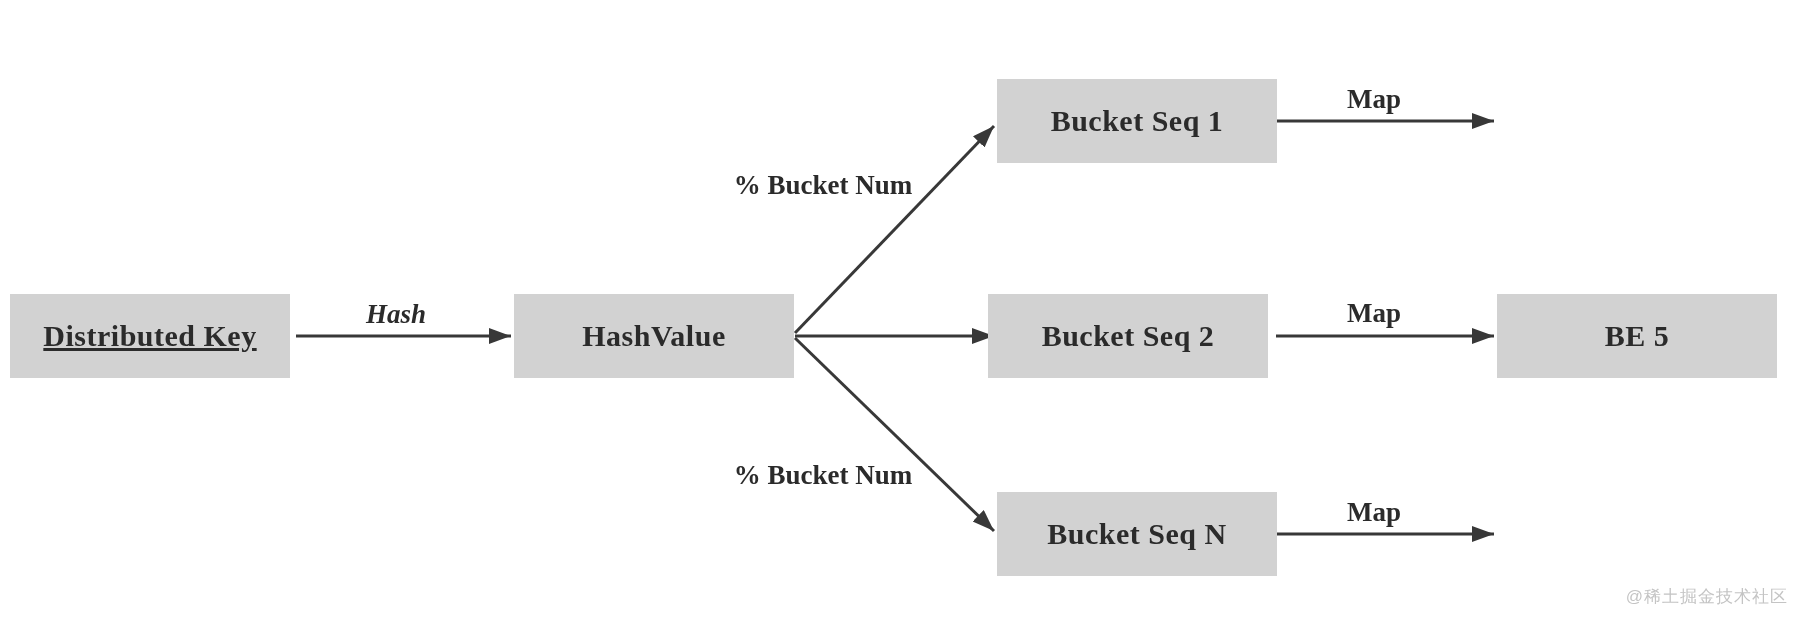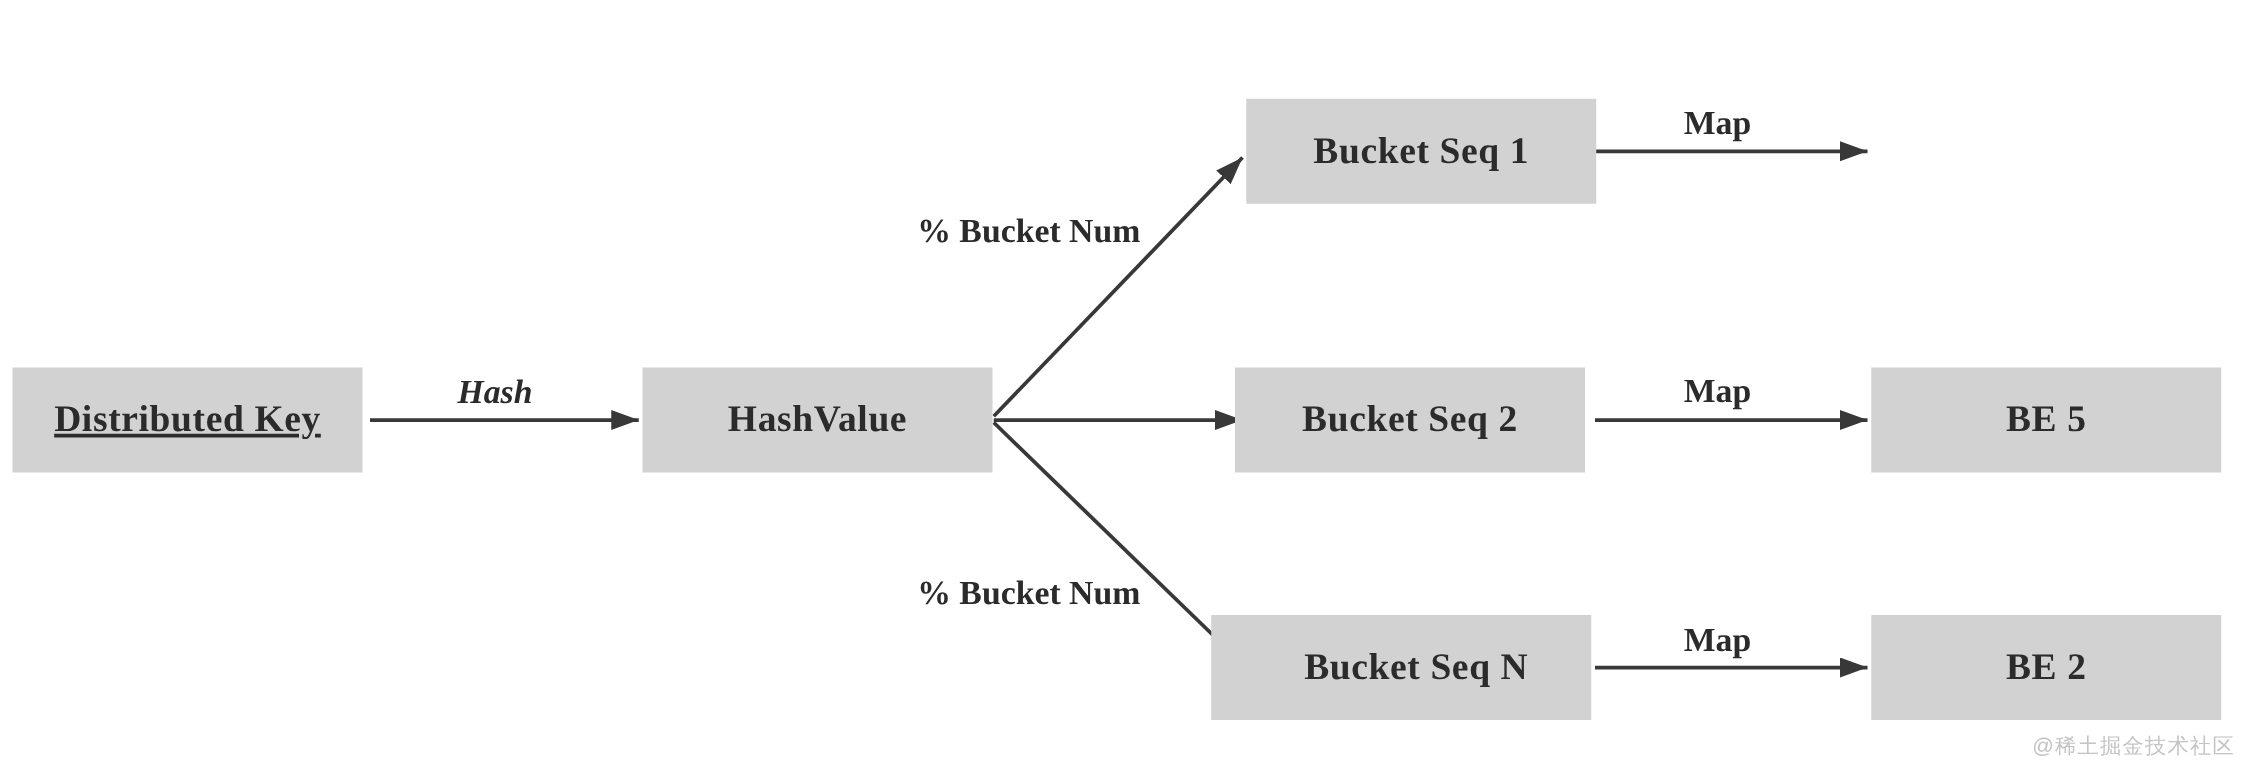--- a/index.html
+++ b/index.html
@@ -77,26 +77,25 @@
   </svg>
 
   <div class="node" style="left:10px; top:294px;text-decoration:underline;">Distributed Key</div>
 
   <div class="node" style="left:514px; top:294px;">HashValue</div>
 
   <div class="node" style="left:997px; top:79px;">Bucket Seq 1</div>
 
   <div class="node" style="left:988px; top:294px;">Bucket Seq 2</div>
 
-  <div class="node" style="left:969px; top:492px;padding-left:24px;">Bucket Seq N</div>
+  <div class="node" style="left:997px; top:492px;">Bucket Seq N</div>
 
 
   <div class="node" style="left:1497px; top:294px;">BE 5</div>
 
-  <div class="node" style="left:1497px; top:492px;">BE 2</div>
 
   <div class="edge-label" style="left:396px; top:314px;font-style:italic;">Hash</div>
 
   <div class="edge-label" style="left:823px; top:185px;">% Bucket Num</div>
 
   <div class="edge-label" style="left:823px; top:475px;">% Bucket Num</div>
 
   <div class="edge-label" style="left:1374px; top:99px;">Map</div>
 
   <div class="edge-label" style="left:1374px; top:313px;">Map</div>

